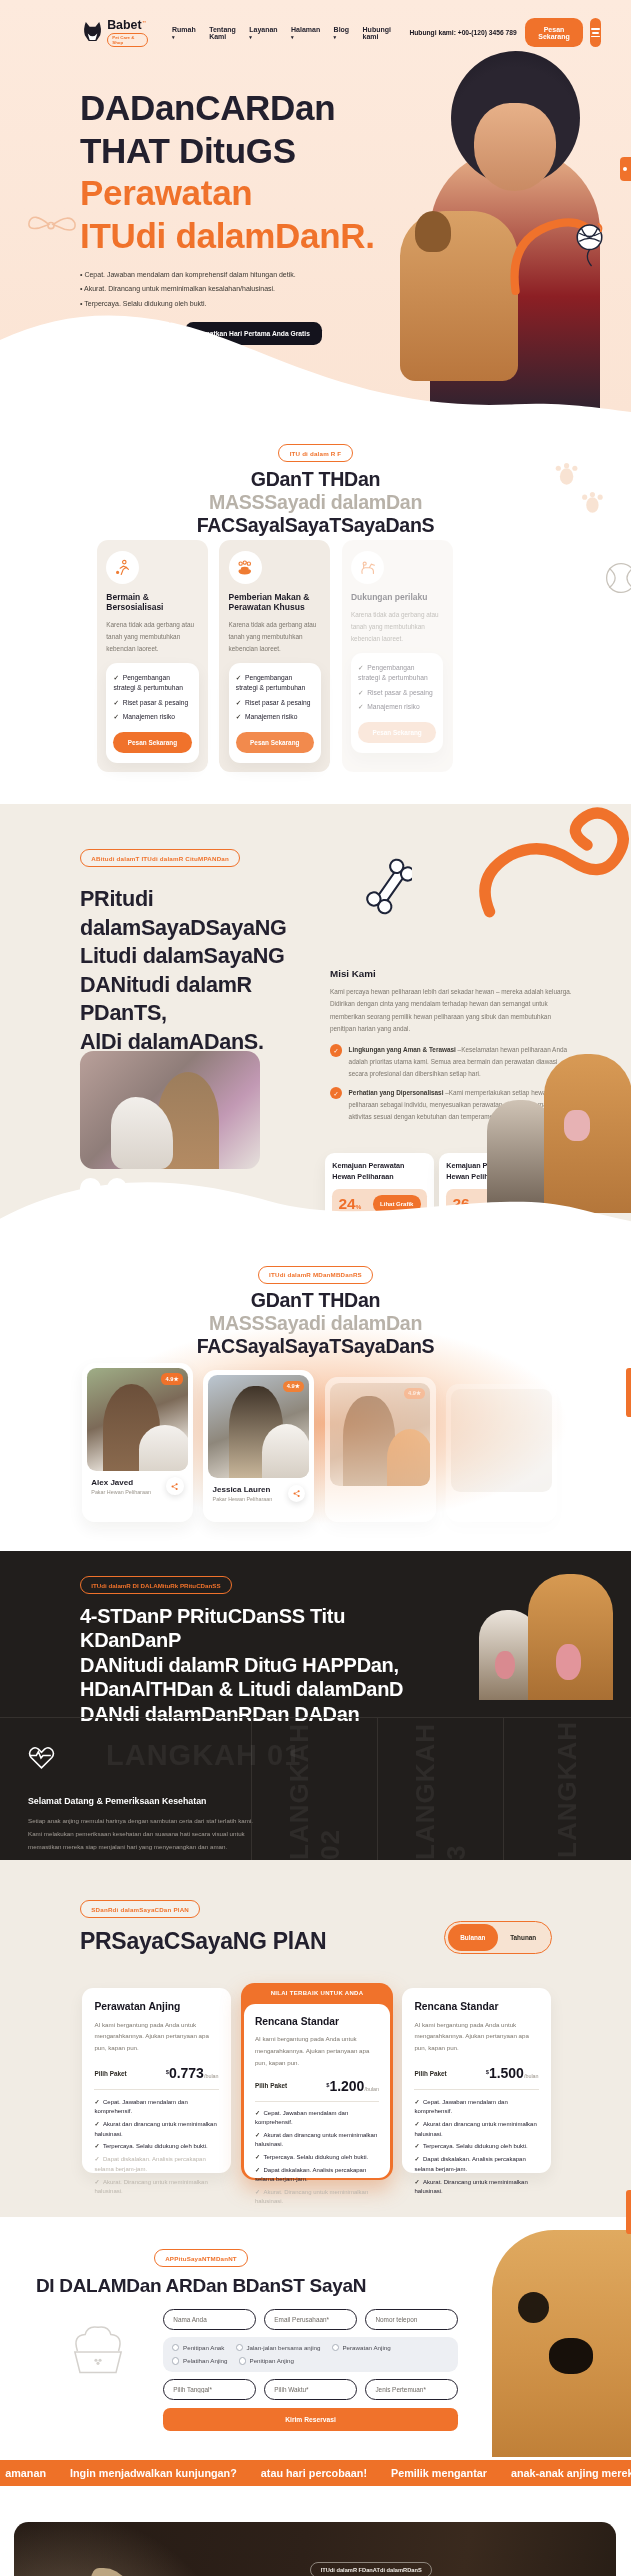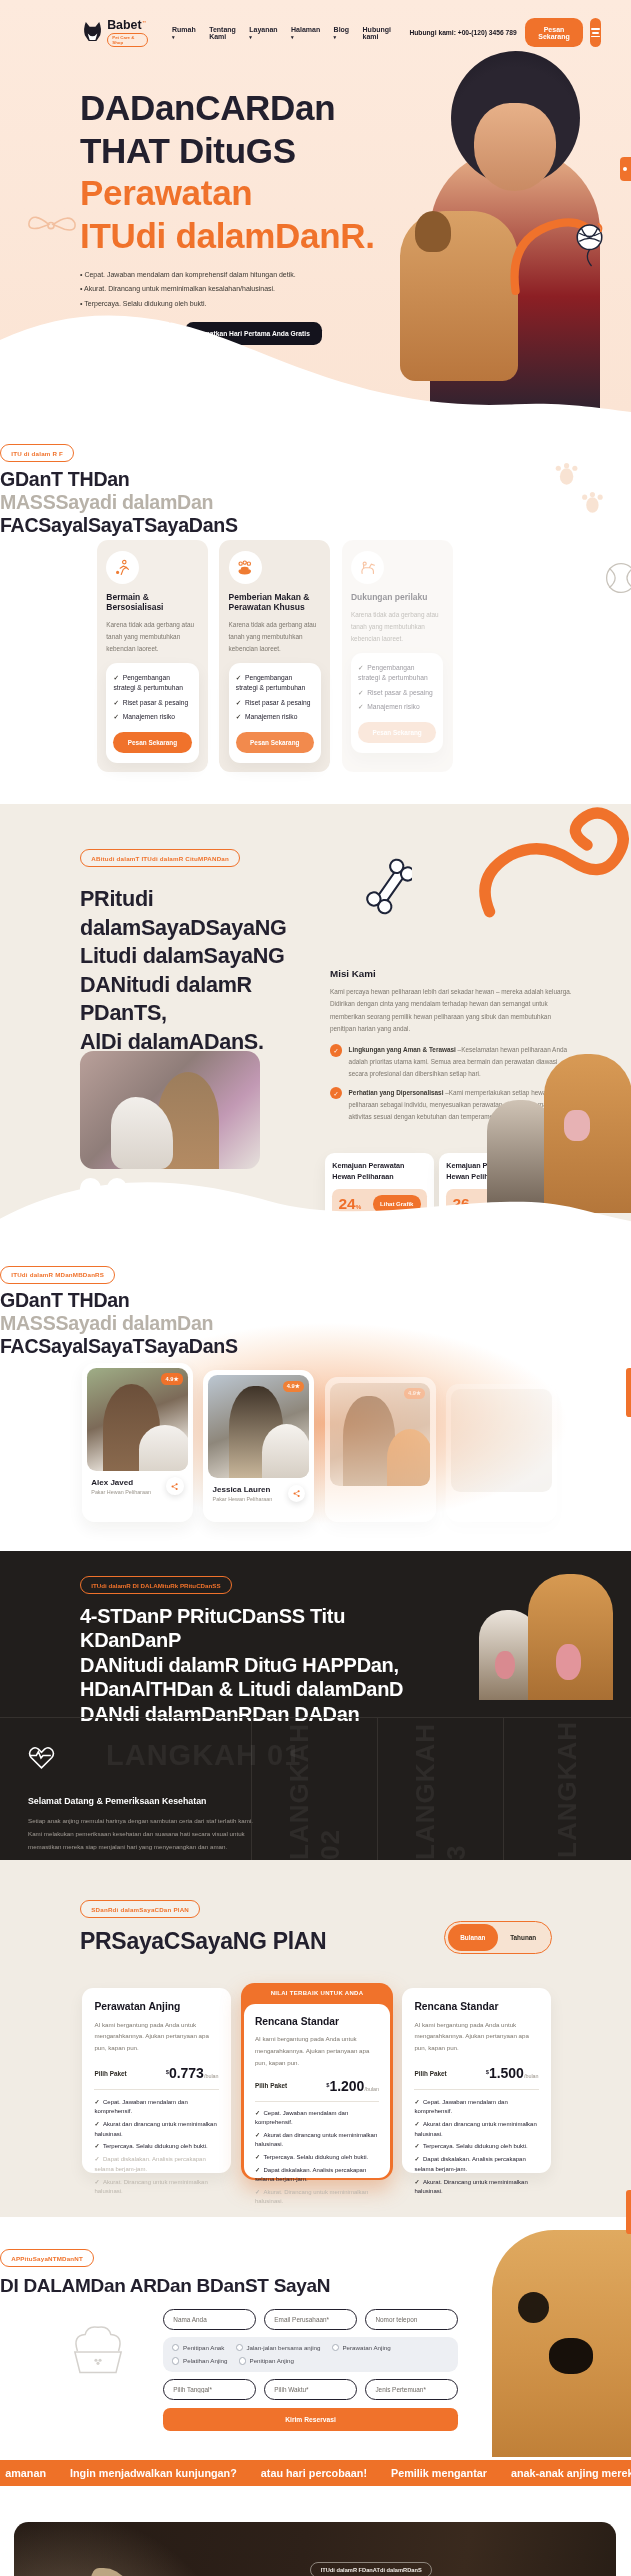--- a/index.html
+++ b/index.html
@@ -9,21 +9,21 @@
   }
   *{box-sizing:border-box;margin:0;padding:0}
   body{font-family:"Liberation Sans",sans-serif;background:#fff;color:var(--ink)}
   .page{position:relative;width:631px;height:4122px;margin:0 auto;overflow:hidden;background:#fff}
   .abs{position:absolute}
   .pill{display:inline-block;border:0.8px solid var(--accent);color:var(--accent);border-radius:515px;padding:4.6px 10.3px;font-size:6.2px;font-weight:bold;letter-spacing:0.2px;background:rgba(255,255,255,.25)}
   .btn{display:inline-flex;align-items:center;justify-content:center;border-radius:7.2px;font-weight:bold;cursor:pointer;border:none}
   .btn-orange{background:var(--accent);color:#fff}
   .btn-dark{background:var(--ink2);color:#fff}
   .hxl{font-weight:800;color:var(--ink);letter-spacing:-0.3px}
-  .center{}
+  .center{text-align:center}
   .chk{color:var(--ink);font-size:6.7px;line-height:1.55}
   .chk .tick{color:#3d3a34;font-weight:bold;margin-right:3.6px}
   .ghost{color:rgba(255,255,255,.06);font-weight:700;letter-spacing:1px}
   .vtext{writing-mode:vertical-rl;transform:rotate(180deg)}
   .card-white{background:#fff;border-radius:11.3px;box-shadow:0 6.2px 15.5px rgba(40,30,20,.06)}
   input,button{font-family:inherit}
   .field{border:0.8px solid #23202e;border-radius:11.3px;background:#fff;height:20.6px;padding:0 9.3px;font-size:6.4px;color:#3c3a35;width:100%}
   .field::placeholder{color:#6f6a64}
   .hr{height:0.5px;background:#e7e2da}
 </style>

